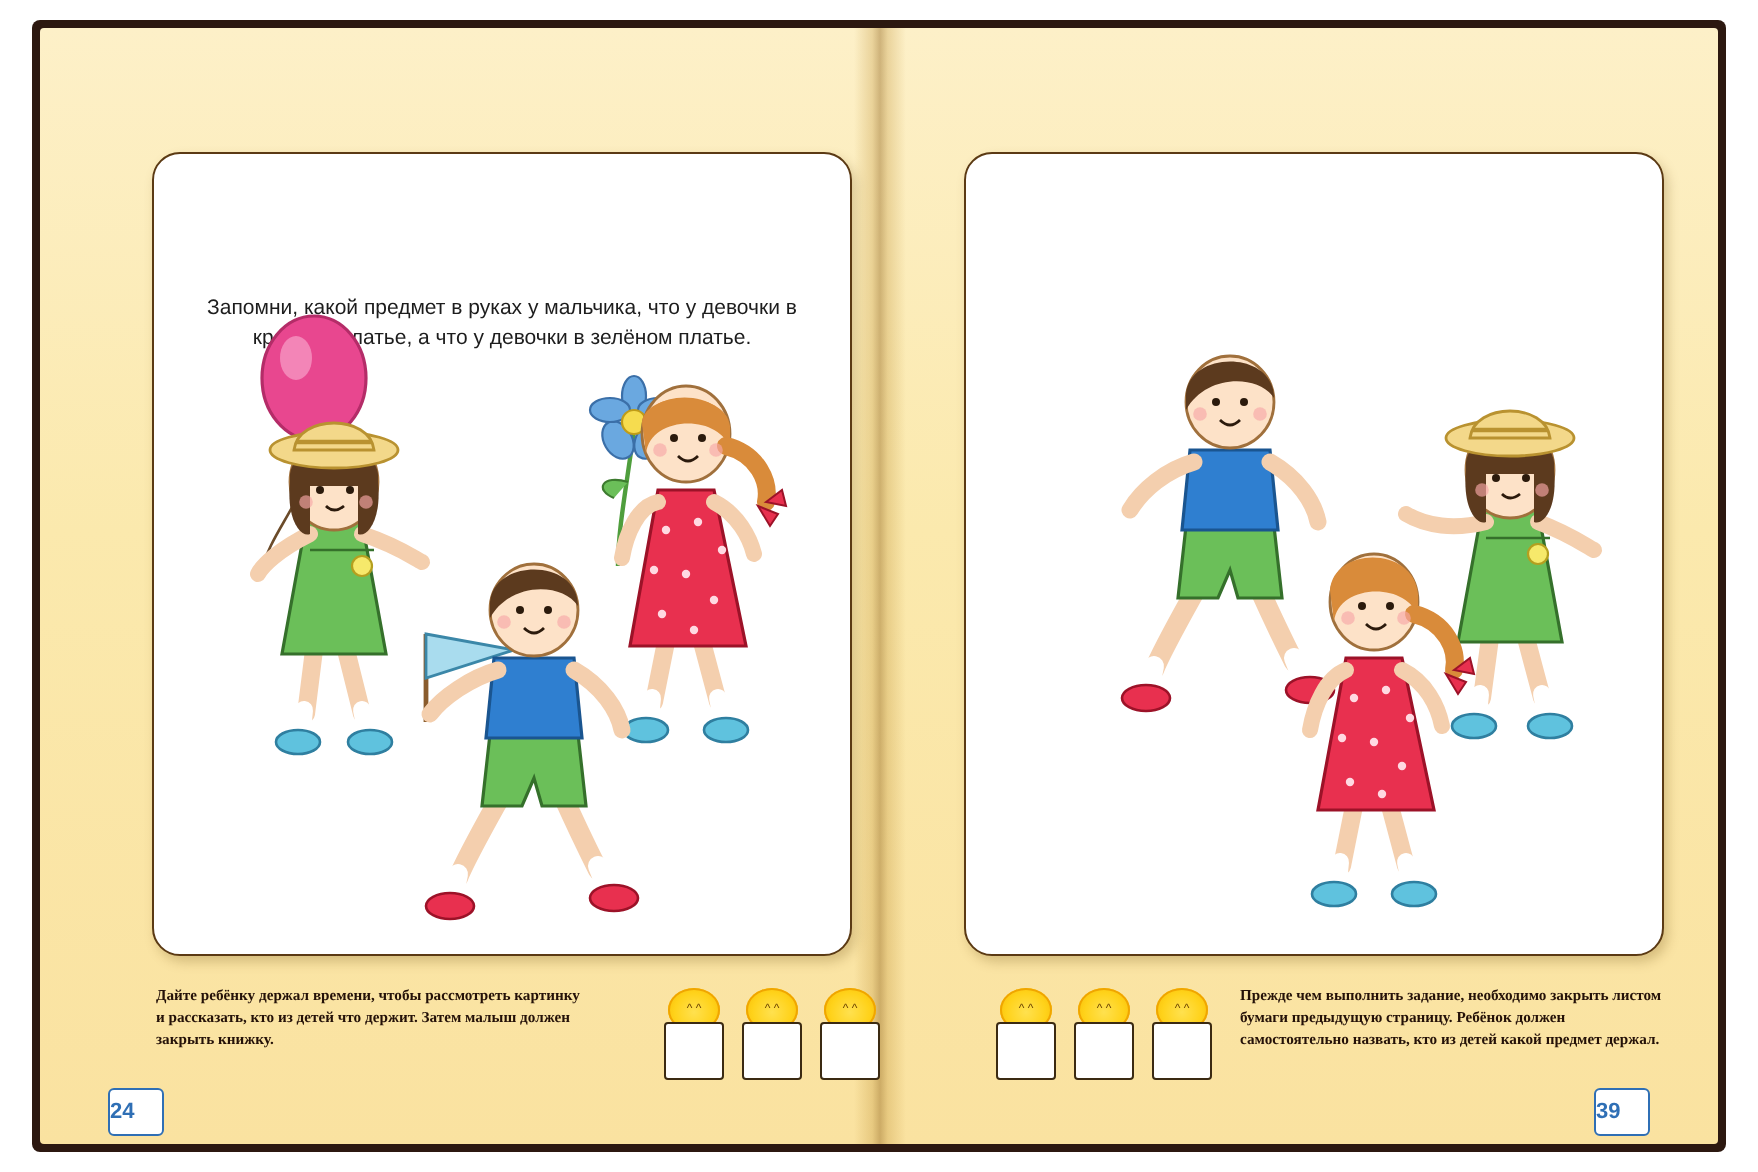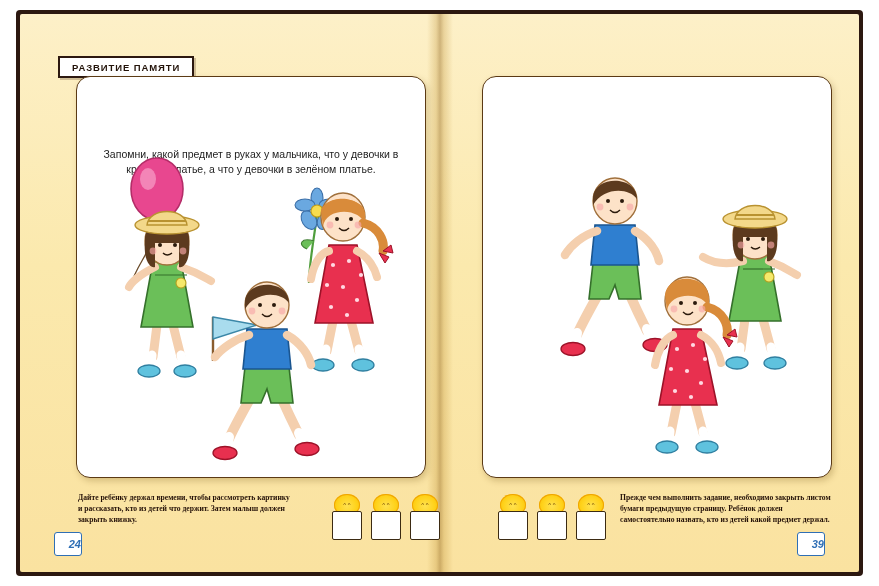--- a/index.html
+++ b/index.html
@@ -146,50 +146,48 @@
     bottom: 0;
     width: 28px;
     height: 27px;
     background: #ffffff;
     border: 1.4px solid #3b2a12;
     border-radius: 2px;
   }
   
   .pagenum {
     position: absolute;
-    bottom: 16px;
+    bottom: 4px;
     width: 26px;
     height: 22px;
     border: 1.6px solid #2f6fb5;
     border-radius: 3px;
     background: #ffffff;
     color: #2f6fb5;
     font-size: 11px;
     font-weight: bold;
-    text-align: right;
+    text-align: left;
     line-height: 22px;
-    font-style: italic;
   }
   .pagenum.left  { left: 34px; }
   .pagenum.right { right: 34px; }
 
   
   .fig { position: absolute; }
   svg { display: block; overflow: visible; }
 </style>
 </head>
 <body>
 
 <div class="page-wrap">
   <div class="spread">
     <div class="paper">
 
       <div class="gutter"></div>
 
-      <div class="banner">РАЗВИТИЕ ПАМЯТИ</div>
 
       <div class="card left">
         <div class="prompt">Запомни, какой предмет в руках у мальчика, что у девочки в красном платье, а что у девочки в зелёном платье.</div>
 
         <div class="fig" style="left:18px; top:80px;">
           <svg width="160" height="230" viewBox="0 0 160 230">
 
             <g>
               <ellipse cx="62" cy="32" rx="26" ry="31" fill="#e8478f" stroke="#b42c68" stroke-width="1.6"></ellipse>
               <ellipse cx="53" cy="22" rx="8" ry="11" fill="#f79ac4" opacity="0.75"></ellipse>

